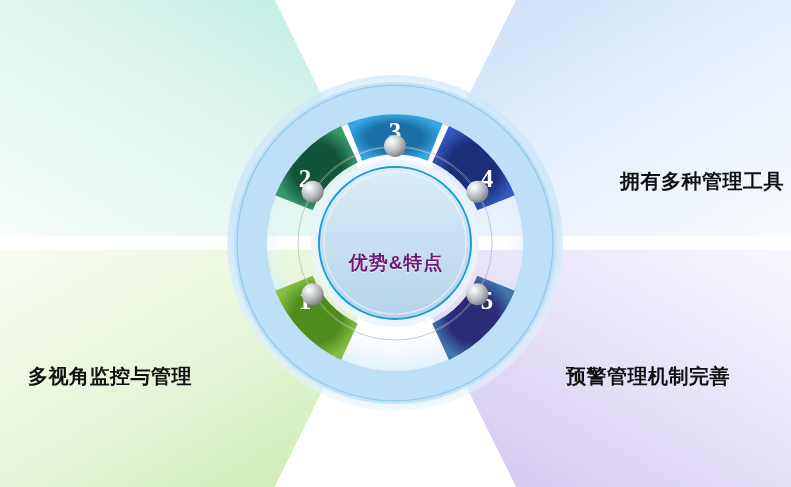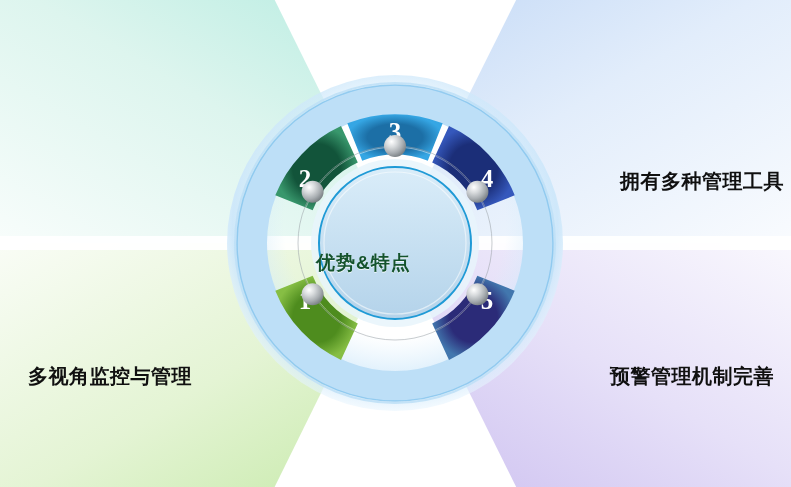--- a/index.html
+++ b/index.html
@@ -25,34 +25,34 @@
     top:24px;left:0;width:791px;
     text-align:center;
     font-weight:bold;
     font-size:22px;
     color:#0b0b0b;
     letter-spacing:1px;
   }
   #lbl-tl{left:22px;  top:168px;}
   #lbl-bl{left:28px;  top:363px;}
   #lbl-tr{left:572px; top:168px;margin-left:48px;}
-  #lbl-br{left:566px; top:363px;margin-left:44px;}
+  #lbl-br{left:566px; top:363px;}
   .seg-num{
     font-family:"Liberation Serif","DejaVu Serif",serif;
     font-weight:bold;
     font-size:25px;
     fill:#ffffff;
   }
   #center-text{
     position:absolute;
     left:316px;top:250px;width:160px;
-    text-align:left;
+    text-align:center;
     font-size:19px;
     font-weight:bold;
-    color:#14532d;
+    color:#701a75;
     letter-spacing:1px;
     text-shadow:0 1px 0 rgba(255,255,255,.75);
   }
 </style>
 </head>
 <body>
 
 <div id="stage">
 
   <svg id="rays" viewBox="0 0 791 487">

